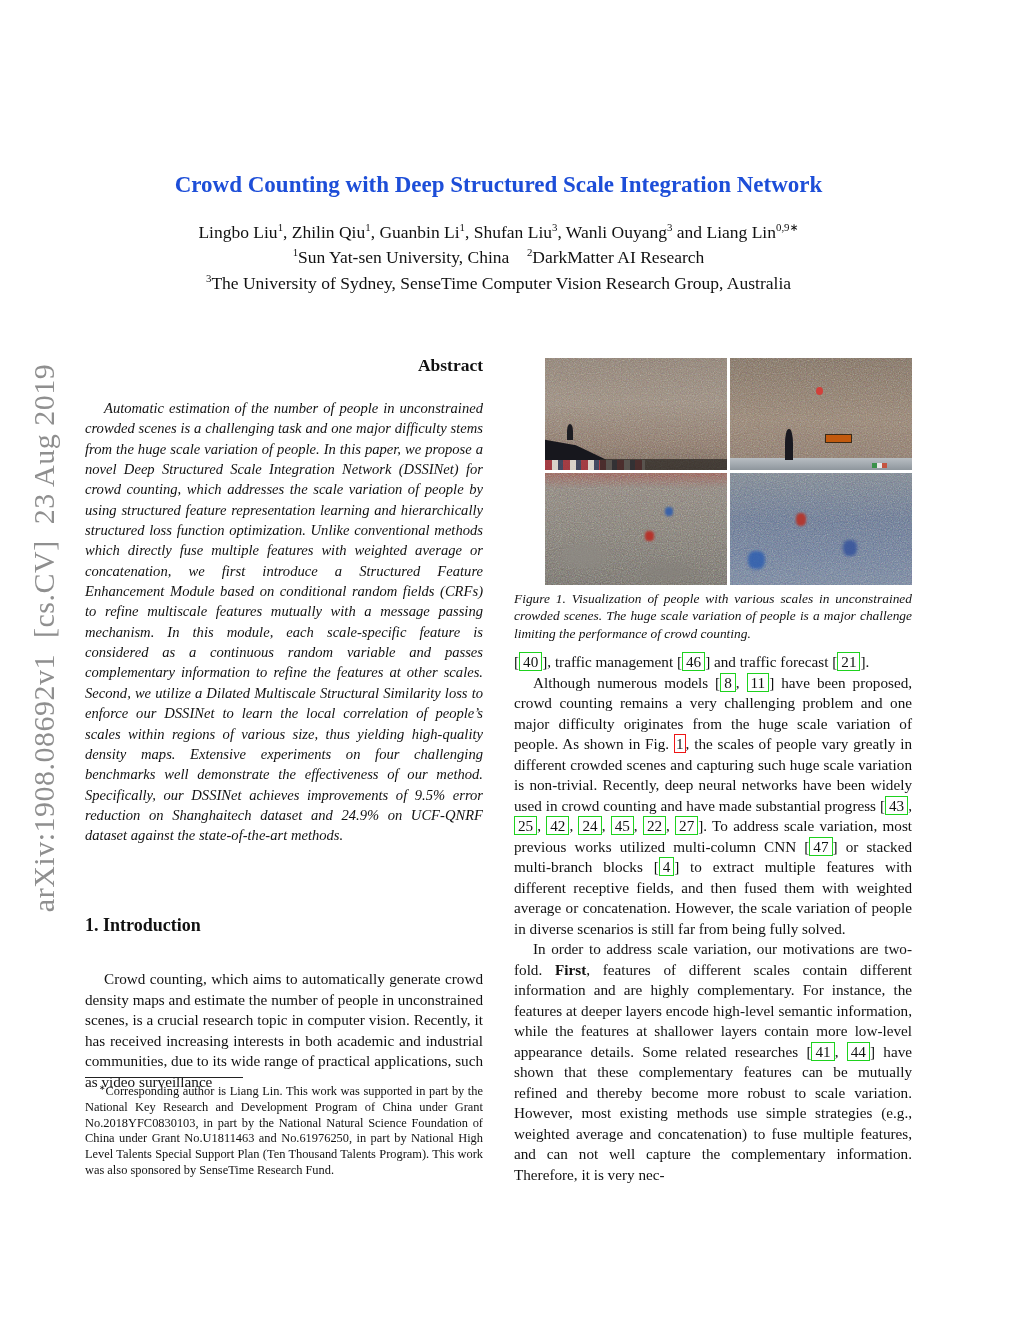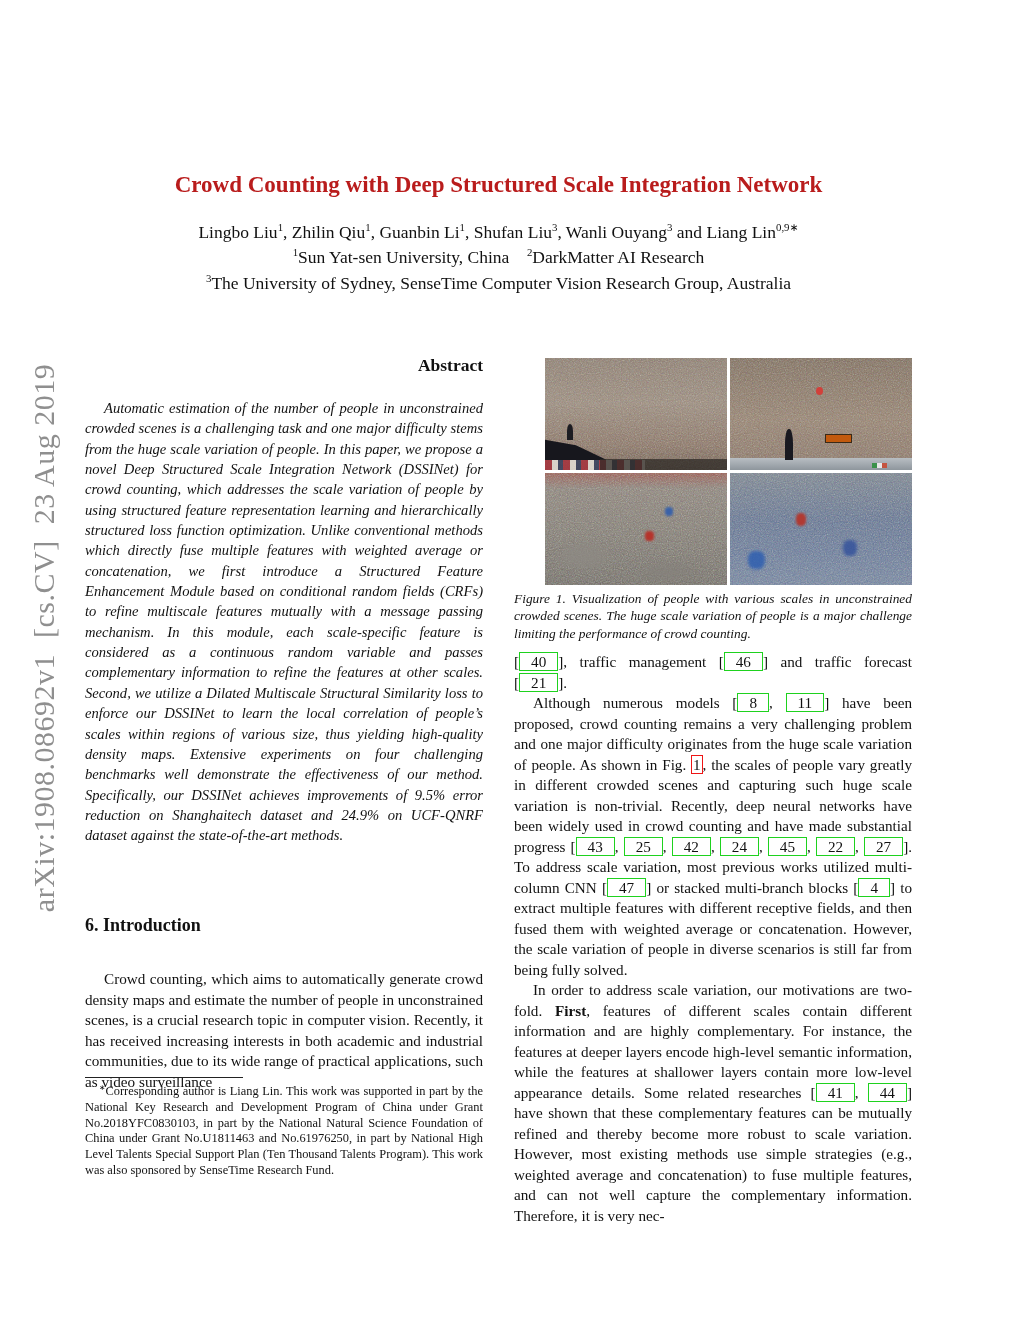--- a/index.html
+++ b/index.html
@@ -6,21 +6,21 @@
   .page{position:relative;width:1024px;height:1325px;background:#ffffff;overflow:hidden;
         font-family:"Liberation Serif",serif;color:#111;}
 
   
   .watermark{position:absolute;left:44px;top:638px;transform:translate(-50%,-50%) rotate(-90deg);
              white-space:nowrap;font-size:30px;letter-spacing:0.5px;color:#8f8f8f;
              font-family:"Liberation Serif",serif;}
 
   
   .header{position:absolute;left:85px;top:0;width:827px;text-align:center;}
-  .title{margin-top:172px;font-size:23px;font-weight:bold;color:#b91c1c;}
+  .title{margin-top:172px;font-size:23px;font-weight:bold;color:#1d4ed8;}
   .authors{margin-top:24px;font-size:17.5px;}
   .affil{margin-top:2px;font-size:17.5px;line-height:24px;}
   .seg-sup{vertical-align:super;font-size:0.62em;line-height:0;}
 
   
   .col-left{position:absolute;left:85px;top:355px;width:398px;height:850px;}
   .col-right{position:absolute;left:514px;top:356px;width:398px;height:850px;}
 
   .abs-head{position:absolute;top:0;left:0;width:100%;text-align:right;
             font-size:17.5px;font-weight:bold;}
@@ -44,21 +44,21 @@
   .ov{position:absolute;}
   .fig-caption{position:absolute;top:234px;left:0;width:100%;
                font-size:13.4px;line-height:17.4px;text-align:justify;margin:0;font-style:italic;}
 
   
   .rc-text{position:absolute;top:296px;left:0;width:100%;
            font-size:15.2px;line-height:20.5px;text-align:justify;}
   .rc-text p{margin:0;}
   .rc-text p.indent{text-indent:19px;}
 
-  .seg-cite{border:1px solid #1ed21e;padding:0 11px;}
+  .seg-cite{border:1px solid #1ed21e;padding:0 3px;}
   .seg-figref{border:1px solid #ee1515;padding:0 1px;}
   .seg-bold{font-weight:bold;}
 </style>
 </head>
 <body>
 
 <div class="page">
 
   <svg width="0" height="0" style="position:absolute">
     <defs>
@@ -76,21 +76,21 @@
     <div class="authors">Lingbo Liu<span class="seg-sup">1</span>, Zhilin Qiu<span class="seg-sup">1</span>, Guanbin Li<span class="seg-sup">1</span>, Shufan Liu<span class="seg-sup">3</span>, Wanli Ouyang<span class="seg-sup">3</span> and Liang Lin<span class="seg-sup">0,9∗</span></div>
     <div class="affil"><span class="seg-sup">1</span>Sun Yat-sen University, China&nbsp;&nbsp;&nbsp;&nbsp;<span class="seg-sup">2</span>DarkMatter AI Research</div>
     <div class="affil"><span class="seg-sup">3</span>The University of Sydney, SenseTime Computer Vision Research Group, Australia</div>
   </div>
 
   <div class="col-left">
     <div class="abs-head">Abstract</div>
     <div class="abs-body">
       <p>Automatic estimation of the number of people in unconstrained crowded scenes is a challenging task and one major difficulty stems from the huge scale variation of people. In this paper, we propose a novel Deep Structured Scale Integration Network (DSSINet) for crowd counting, which addresses the scale variation of people by using structured feature representation learning and hierarchically structured loss function optimization. Unlike conventional methods which directly fuse multiple features with weighted average or concatenation, we first introduce a Structured Feature Enhancement Module based on conditional random fields (CRFs) to refine multiscale features mutually with a message passing mechanism. In this module, each scale-specific feature is considered as a continuous random variable and passes complementary information to refine the features at other scales. Second, we utilize a Dilated Multiscale Structural Similarity loss to enforce our DSSINet to learn the local correlation of people’s scales within regions of various size, thus yielding high-quality density maps. Extensive experiments on four challenging benchmarks well demonstrate the effectiveness of our method. Specifically, our DSSINet achieves improvements of 9.5% error reduction on Shanghaitech dataset and 24.9% on UCF-QNRF dataset against the state-of-the-art methods.</p>
     </div>
-    <div class="intro-head">6. Introduction</div>
+    <div class="intro-head">1. Introduction</div>
     <div class="intro-body">
       <p>Crowd counting, which aims to automatically generate crowd density maps and estimate the number of people in unconstrained scenes, is a crucial research topic in computer vision. Recently, it has received increasing interests in both academic and industrial communities, due to its wide range of practical applications, such as video surveillance</p>
     </div>
     <div class="footnote">
       <div class="fn-rule"></div>
       <p class="fn-text"><span class="seg-sup">∗</span>Corresponding author is Liang Lin. This work was supported in part by the National Key Research and Development Program of China under Grant No.2018YFC0830103, in part by the National Natural Science Foundation of China under Grant No.U1811463 and No.61976250, in part by National High Level Talents Special Support Plan (Ten Thousand Talents Program). This work was also sponsored by SenseTime Research Fund.</p>
     </div>
   </div>
 
   <div class="col-right">

